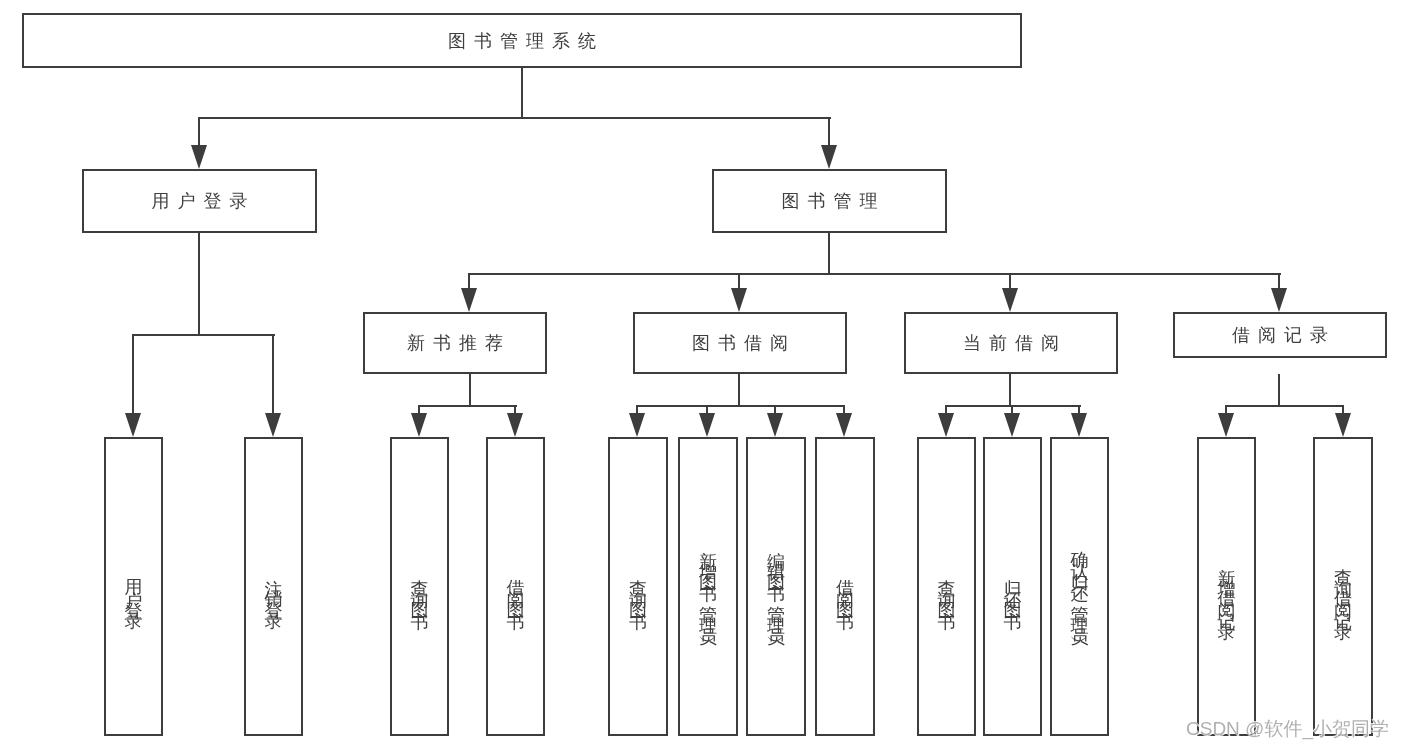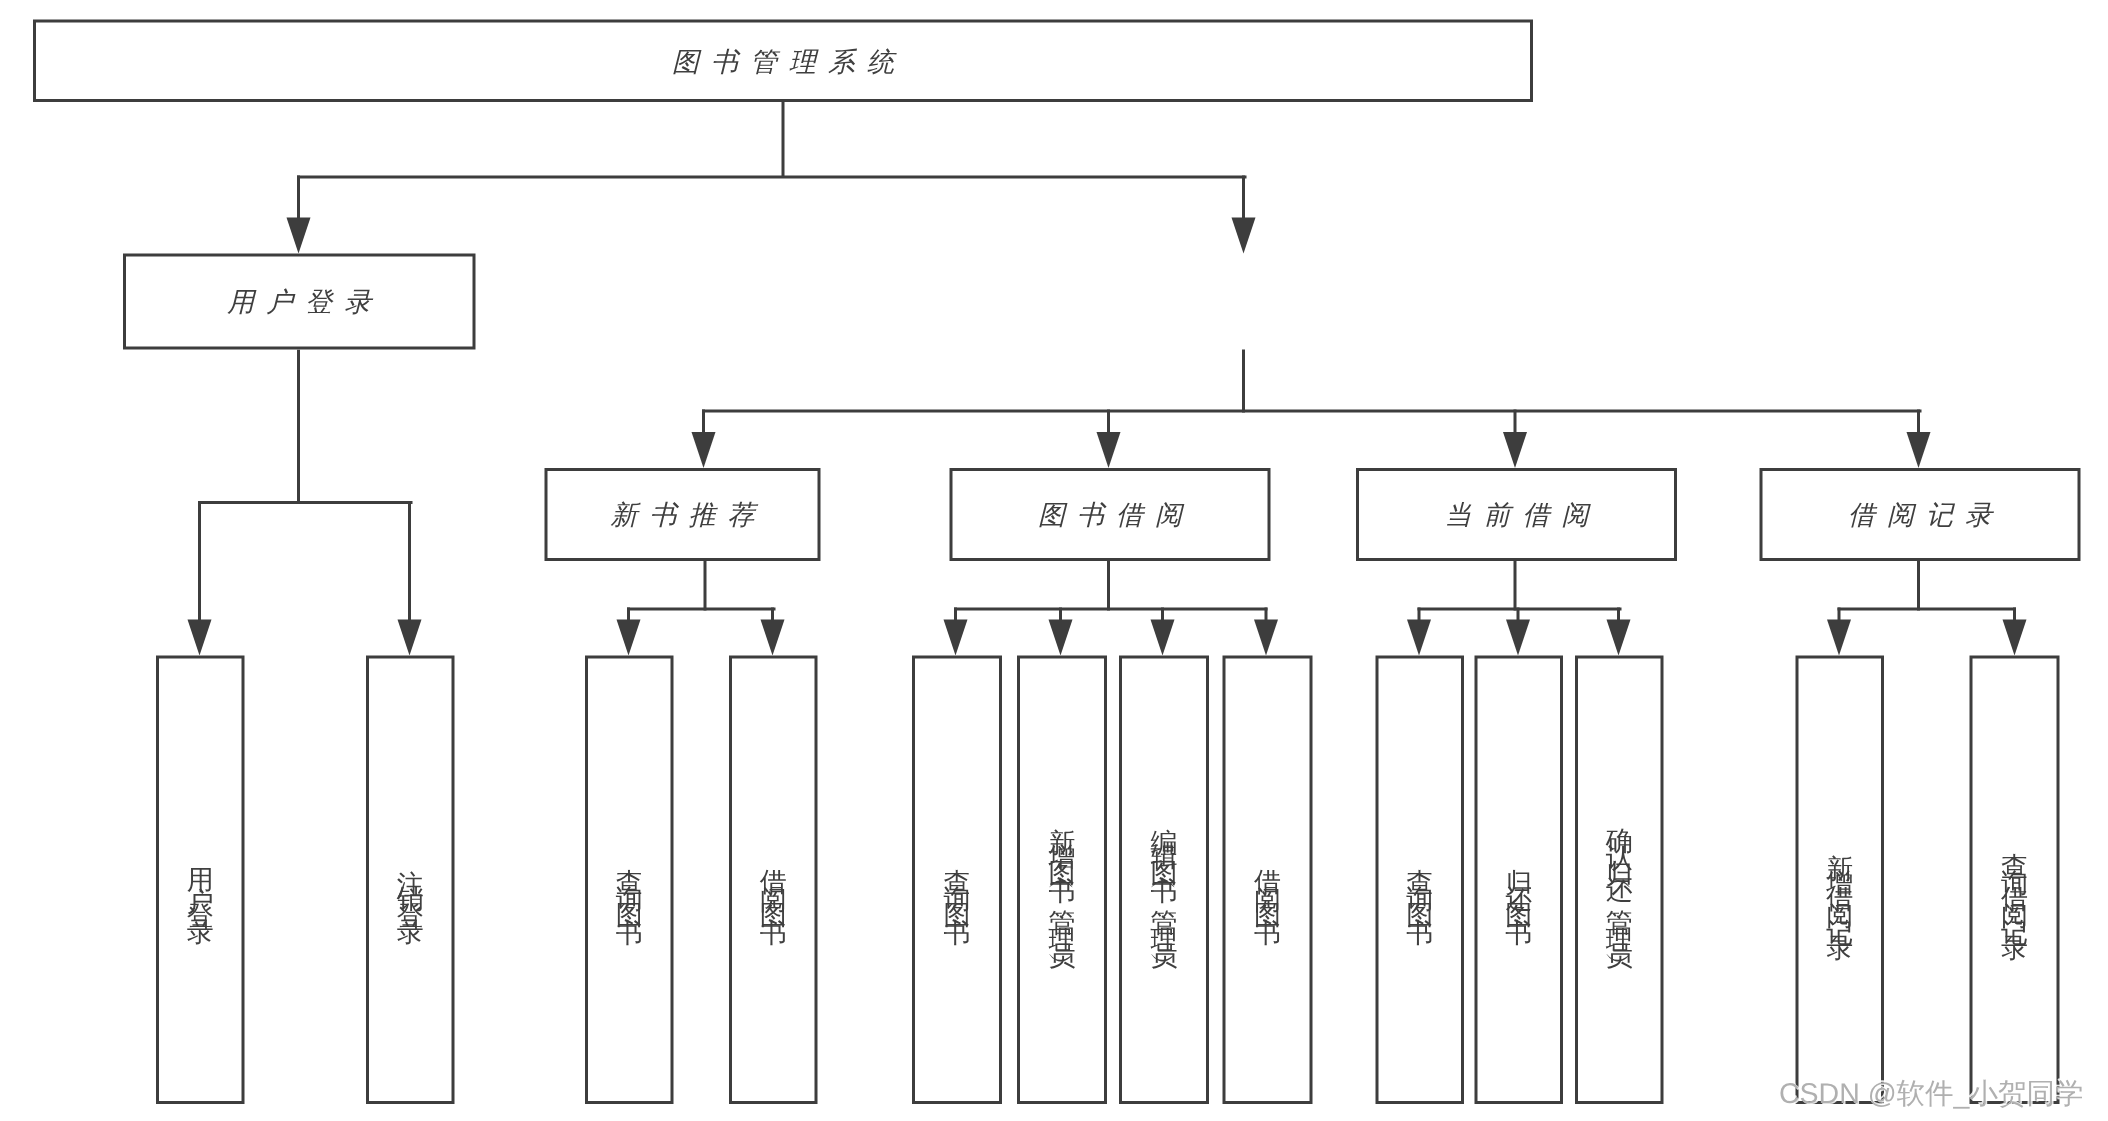--- a/index.html
+++ b/index.html
@@ -26,21 +26,20 @@
     align-items: center;
     justify-content: center;
     color: var(--text);
     z-index: 2;
   }
   .box.h span {
     font-size: 18px;
     letter-spacing: 8px;
     text-indent: 8px;
     white-space: nowrap;
-    font-style: italic;
   }
   .box.v span {
     writing-mode: vertical-rl;
     text-orientation: mixed;
     font-size: 18px;
     letter-spacing: 11px;
     line-height: 1;
     white-space: nowrap;
   }
   .line {
@@ -132,31 +131,34 @@
   <div class="arrow" style="left:1218px;top:413px"></div>
   <div class="arrow" style="left:1335px;top:413px"></div>
 
   <div class="box h" style="left:22px;top:13px;width:1000px;height:55px">
     <span>图书管理系统</span>
   </div>
 
   <div class="box h" style="left:82px;top:169px;width:235px;height:64px">
     <span>用户登录</span>
   </div>
+  <div class="box h" style="left:712px;top:169px;width:235px;height:64px">
+    <span>图书管理</span>
+  </div>
 
   <div class="box h" style="left:363px;top:312px;width:184px;height:62px">
     <span>新书推荐</span>
   </div>
   <div class="box h" style="left:904px;top:312px;width:214px;height:62px">
     <span>当前借阅</span>
   </div>
   <div class="box h" style="left:633px;top:312px;width:214px;height:62px">
     <span>图书借阅</span>
   </div>
-  <div class="box h" style="left:1173px;top:312px;width:214px;height:62px">
+  <div class="box h" style="left:1173px;top:312px;width:214px;height:46px">
     <span>借阅记录</span>
   </div>
 
   <div class="box v" style="left:104px;top:437px;width:59px;height:299px">
     <span>用户登录</span>
   </div>
   <div class="box v" style="left:244px;top:437px;width:59px;height:299px">
     <span>注销登录</span>
   </div>
 

